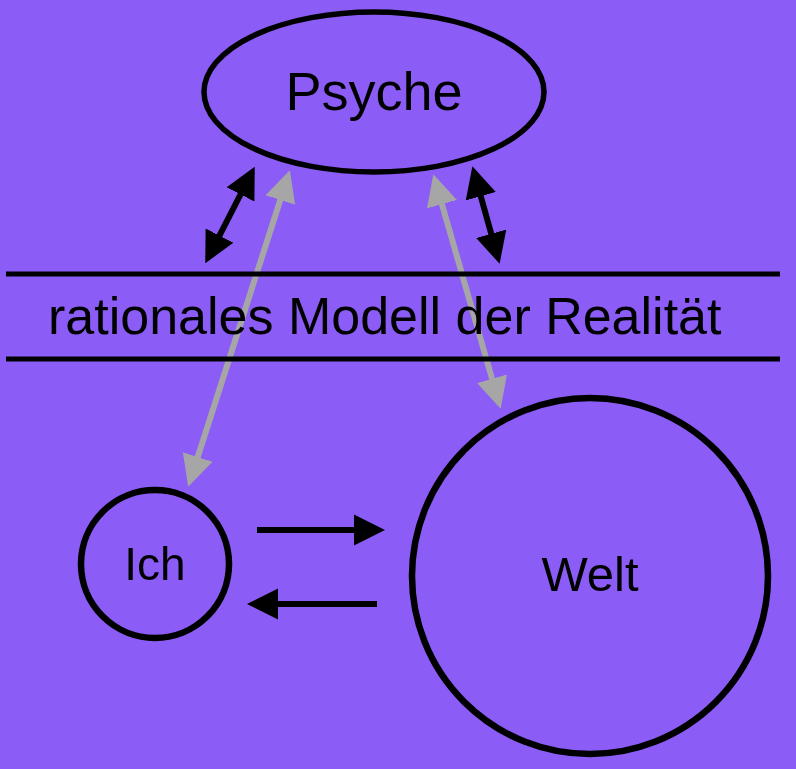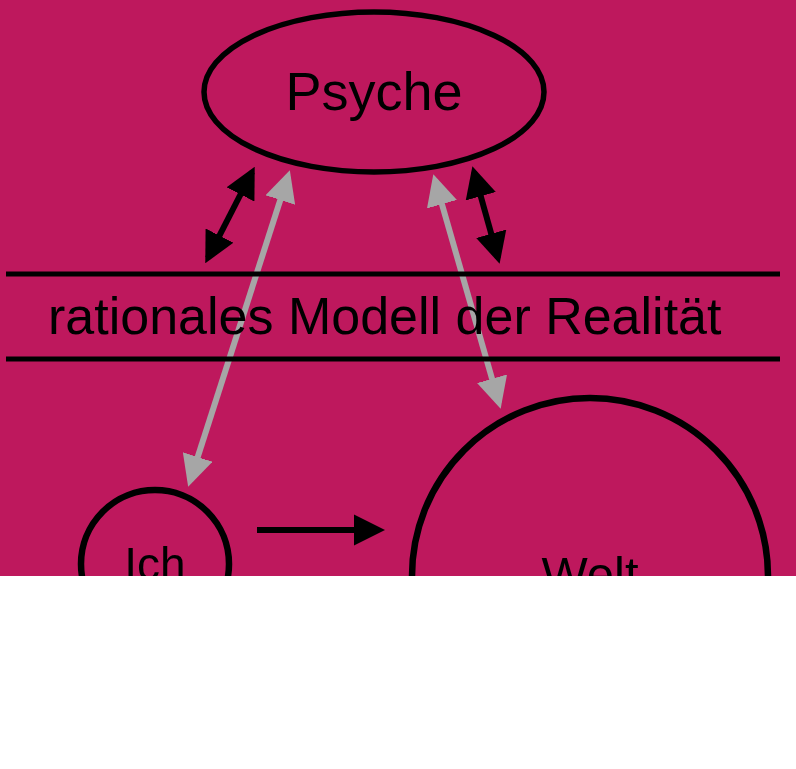--- a/index.html
+++ b/index.html
@@ -7,22 +7,22 @@
     margin: 0;
     padding: 0;
     background: #ffffff;
   }
   body {
     font-family: "Liberation Sans", sans-serif;
   }
   #diagram-root {
     position: relative;
     width: 796px;
-    height: 576px;
-    background: #be185d;
+    height: 769px;
+    background: #8b5cf6;
     overflow: hidden;
   }
   #diagram-svg {
     display: block;
     width: 796px;
     height: 769px;
   }
   .node-label {
     font-family: "Liberation Sans", sans-serif;
     fill: #000000;

